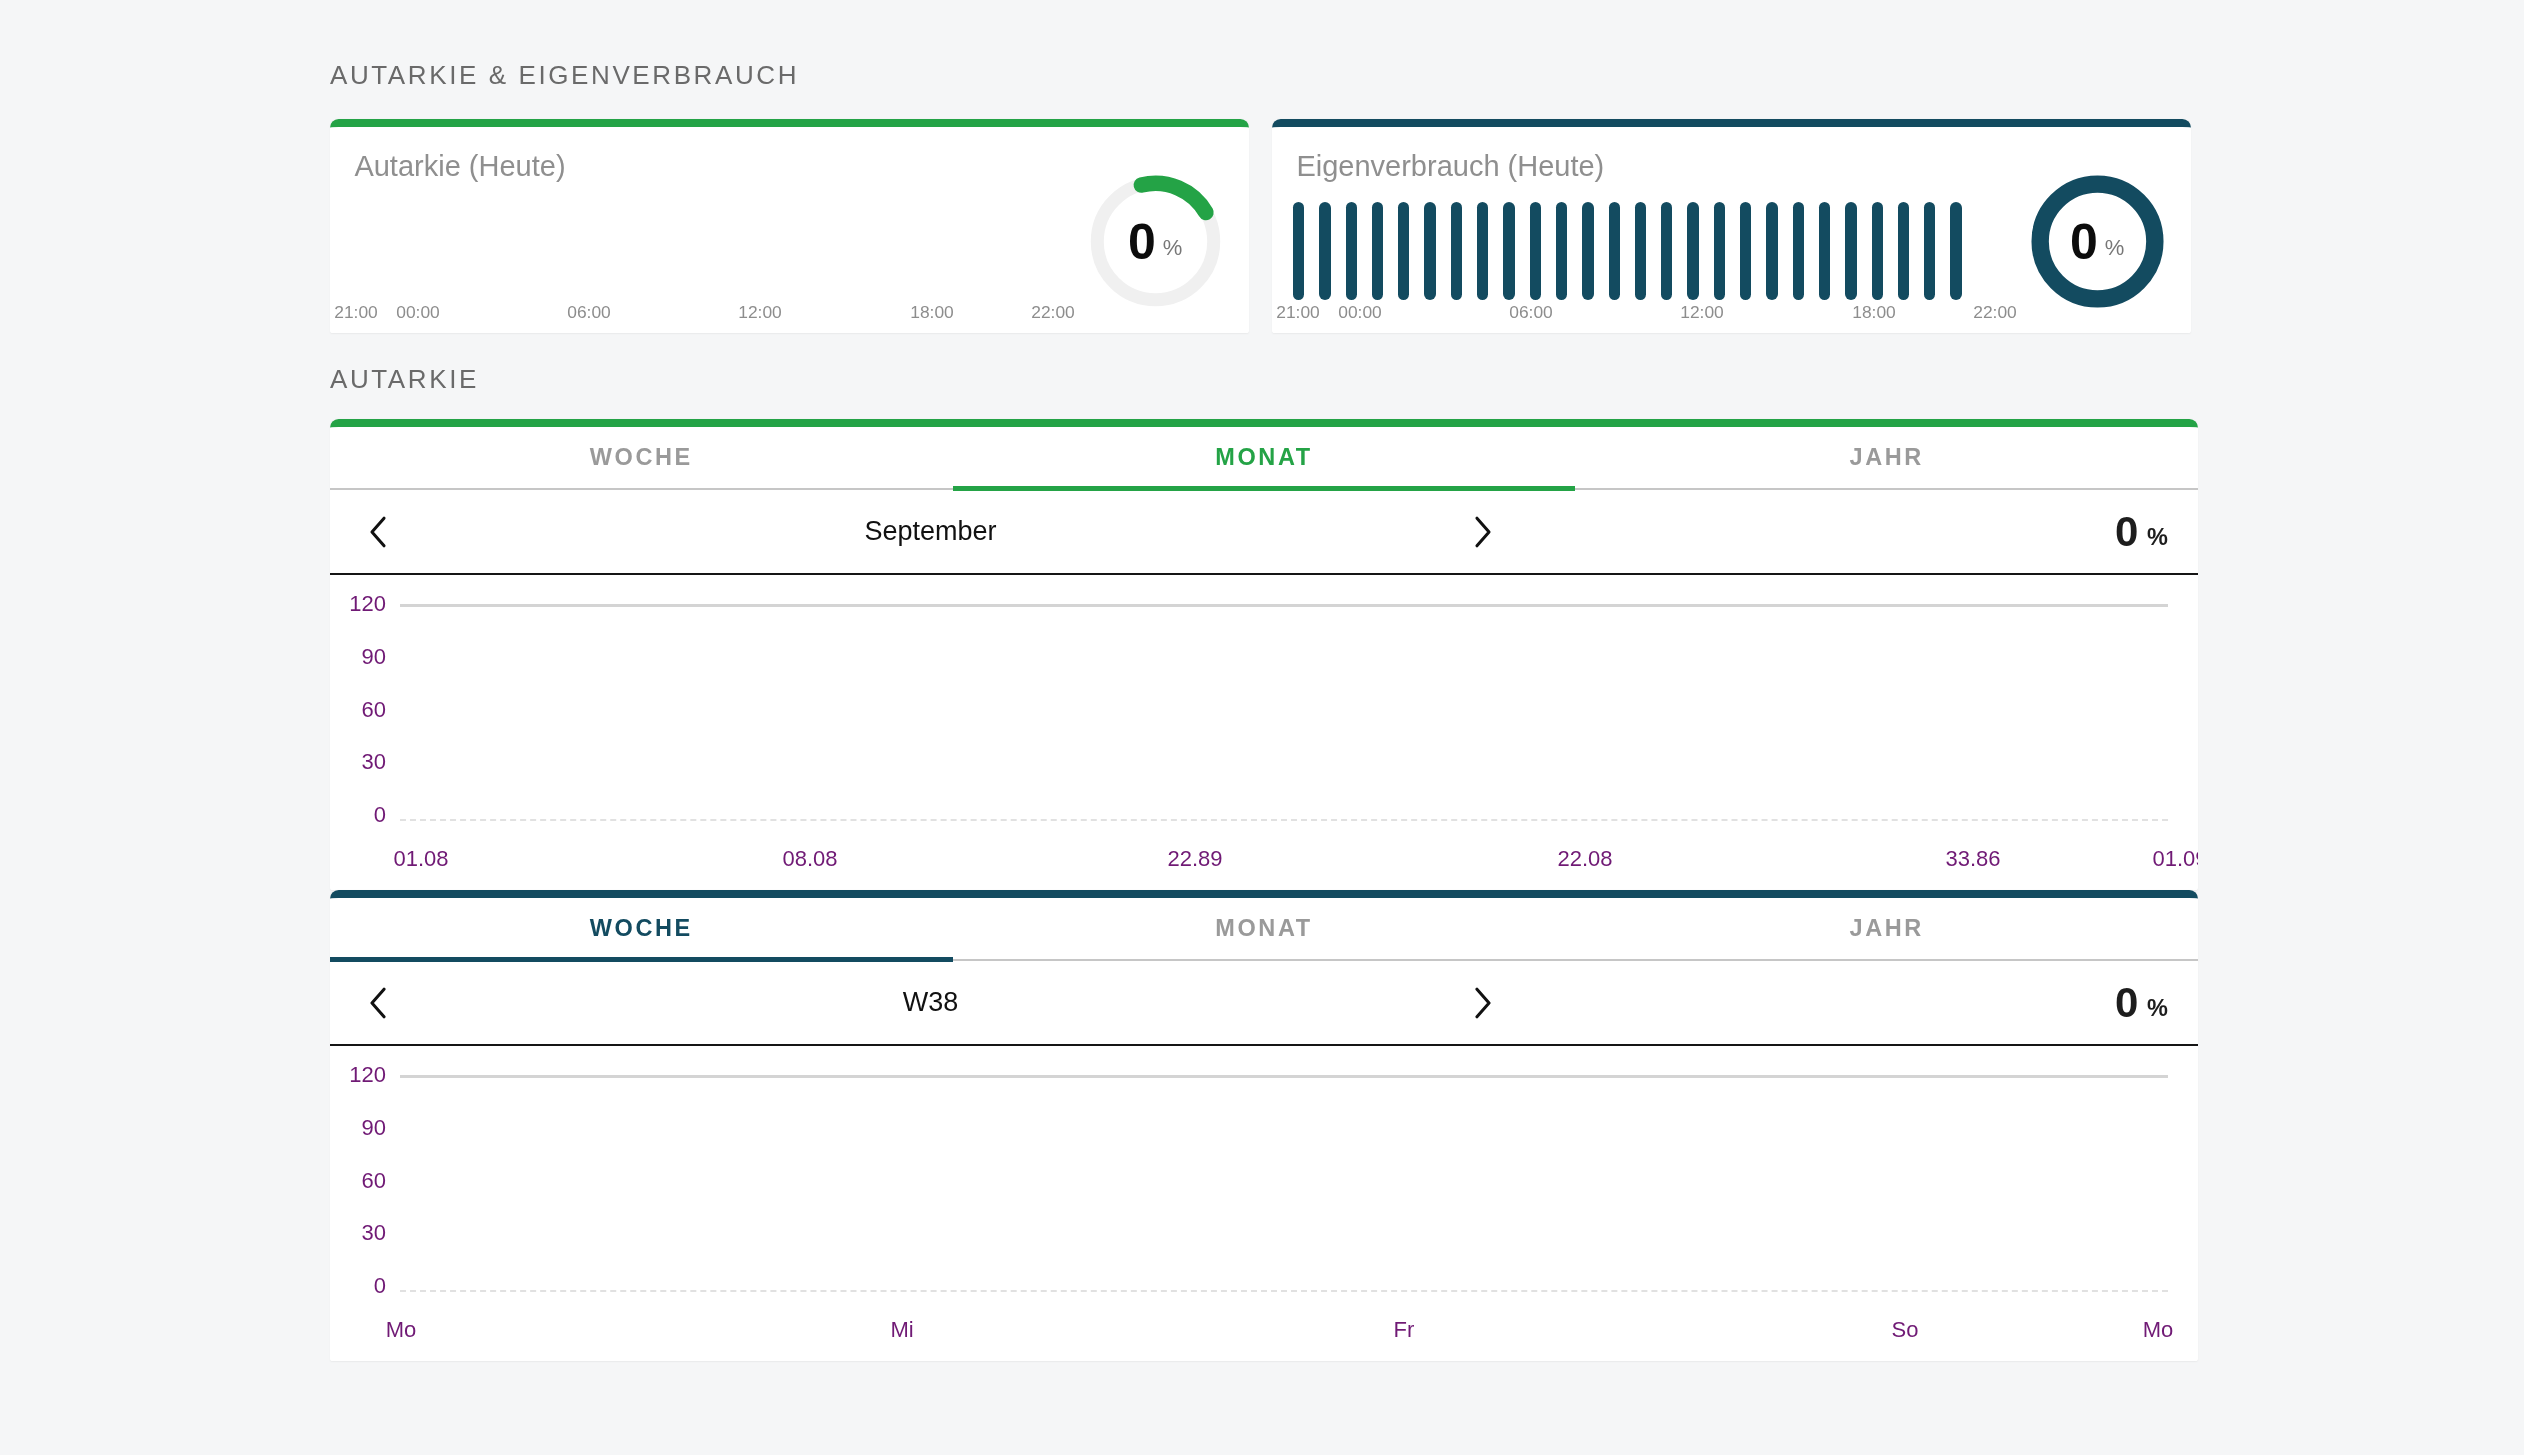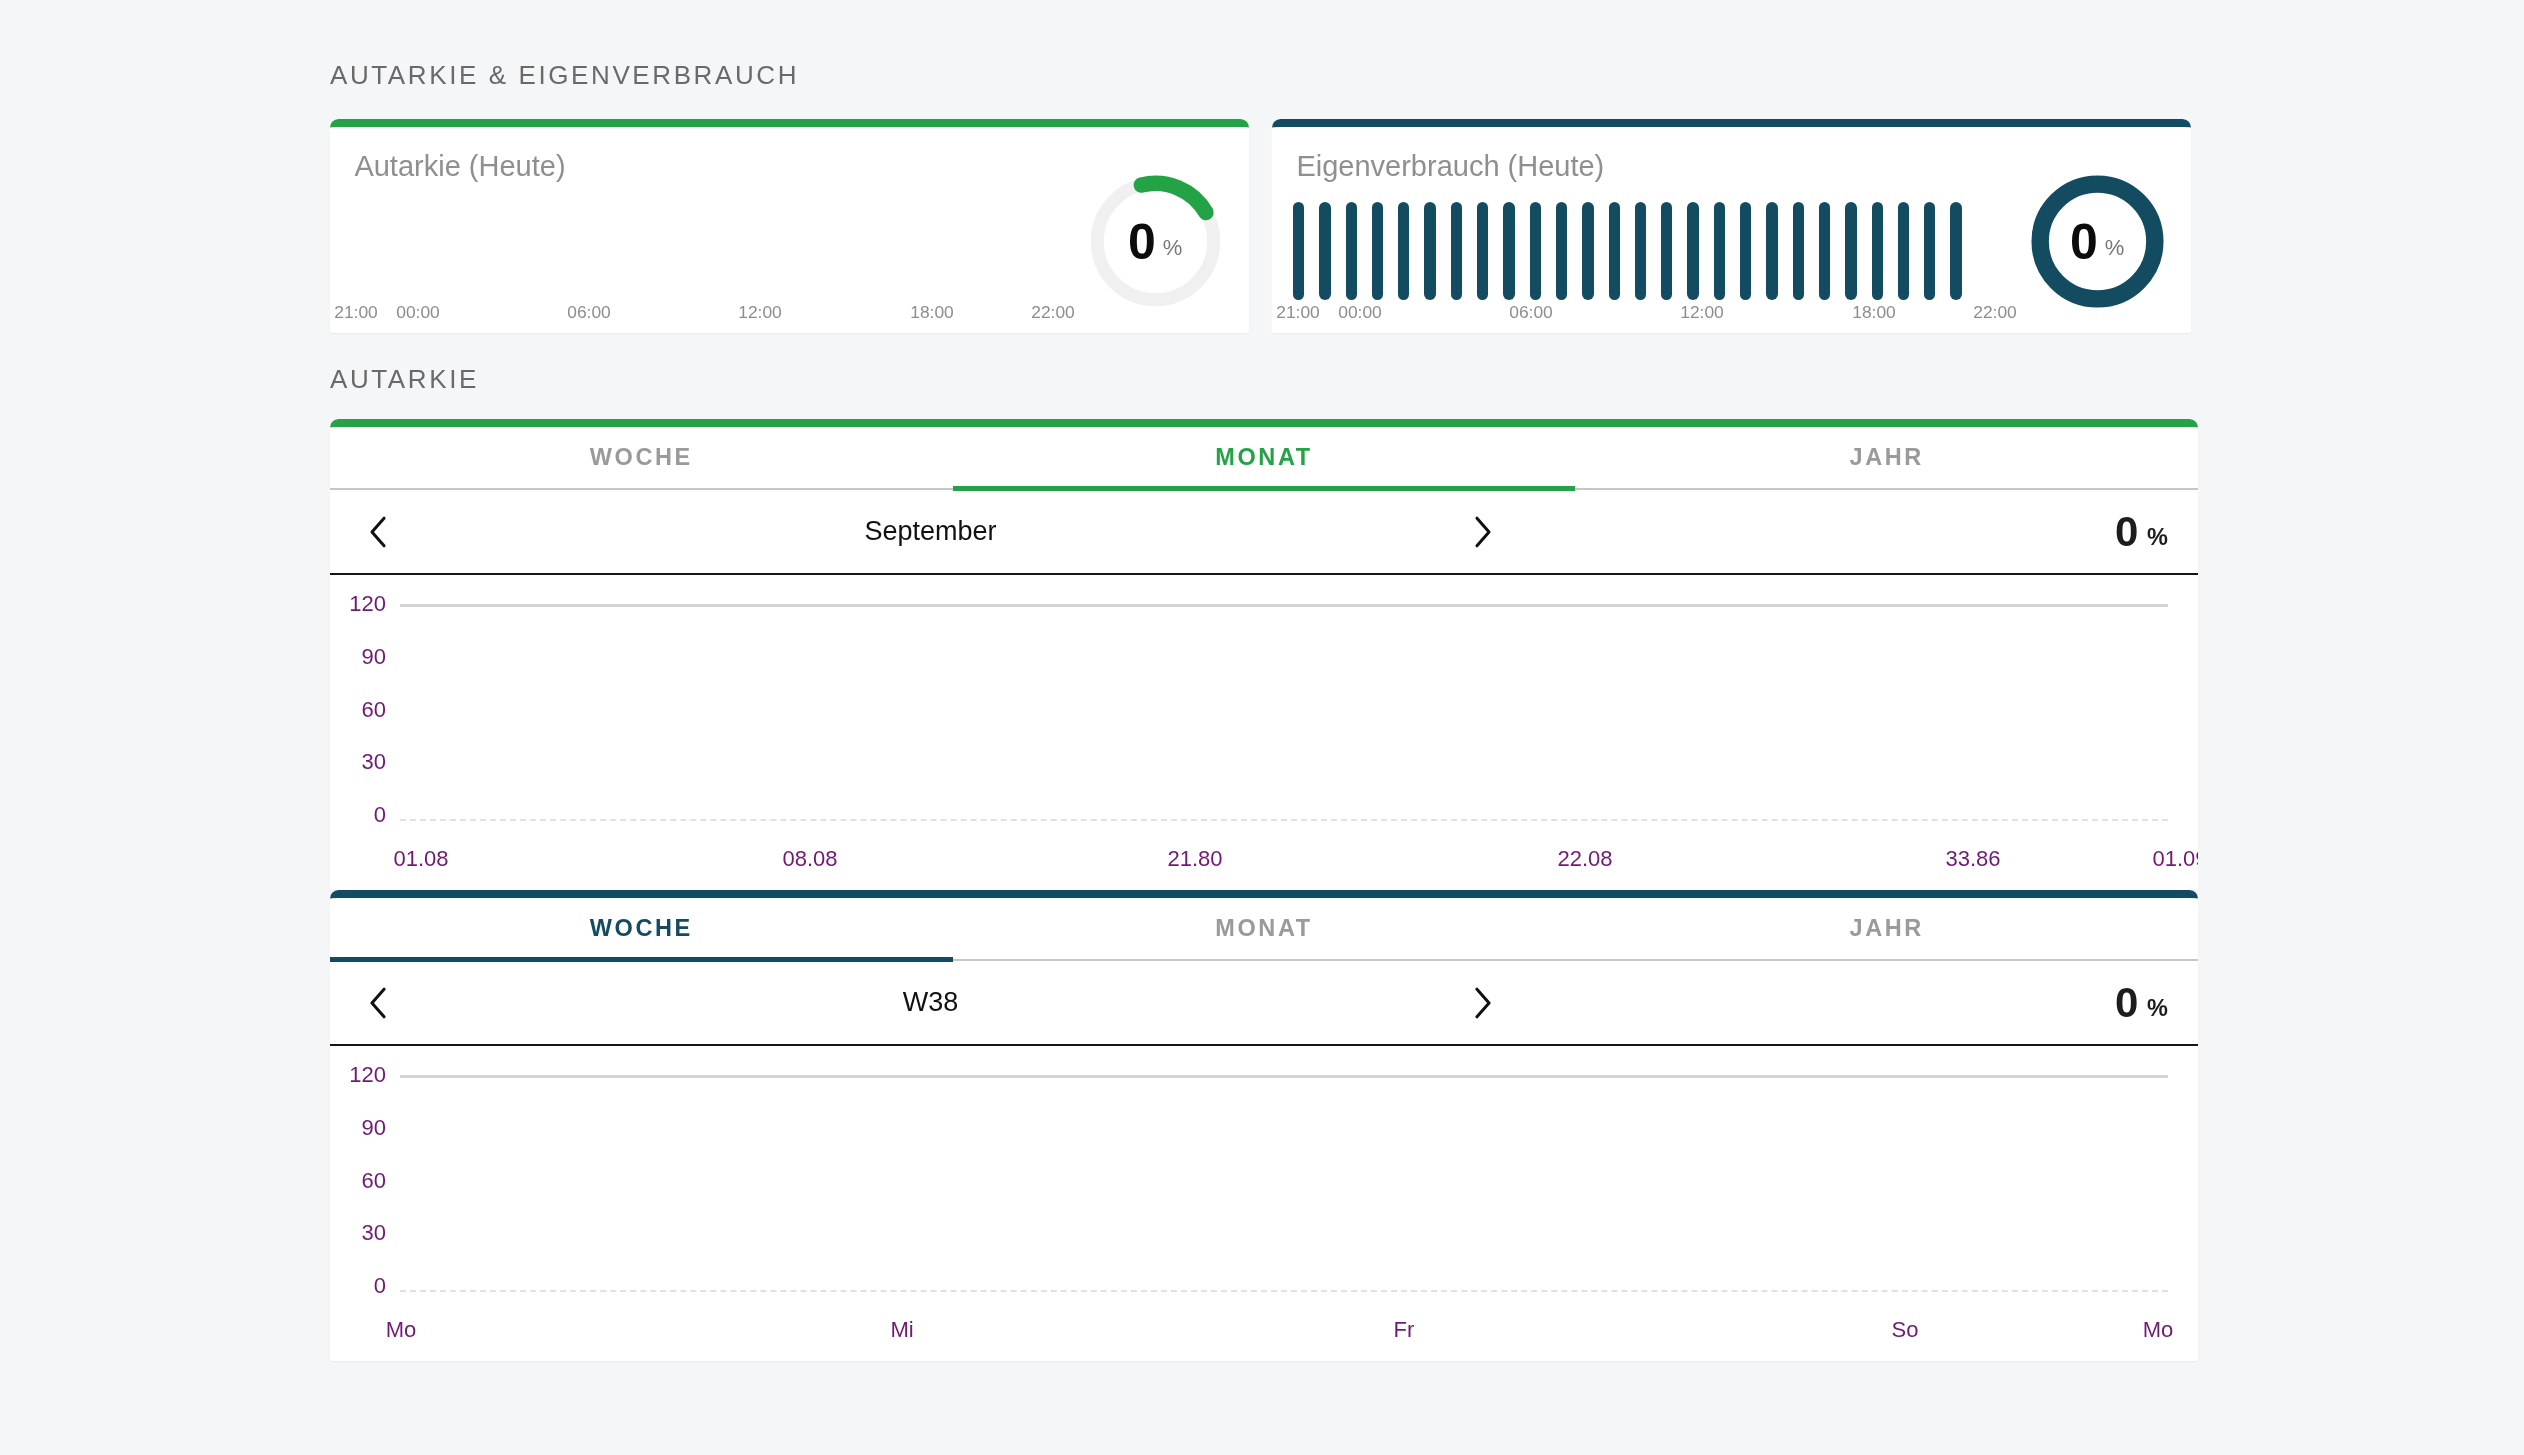--- a/index.html
+++ b/index.html
@@ -177,21 +177,21 @@
     <div class="chart">
       <span class="ytick" style="top:15.7px">120</span>
       <span class="ytick" style="top:69px">90</span>
       <span class="ytick" style="top:122px">60</span>
       <span class="ytick" style="top:174px">30</span>
       <span class="ytick" style="top:227px">0</span>
       <div class="grid-top"></div>
       <div class="baseline"></div>
       <span class="xtick" style="left:91px">01.08</span>
       <span class="xtick" style="left:480px">08.08</span>
-      <span class="xtick" style="left:865px">21.80</span>
+      <span class="xtick" style="left:865px">22.89</span>
       <span class="xtick" style="left:1255px">22.08</span>
       <span class="xtick" style="left:1643px">33.86</span>
       <span class="xtick" style="left:1850px">01.09</span>
     </div>
   </div>
 
 
   <div class="big-card navy-top">
     <div class="tabs">
       <div class="tab active">WOCHE</div>

